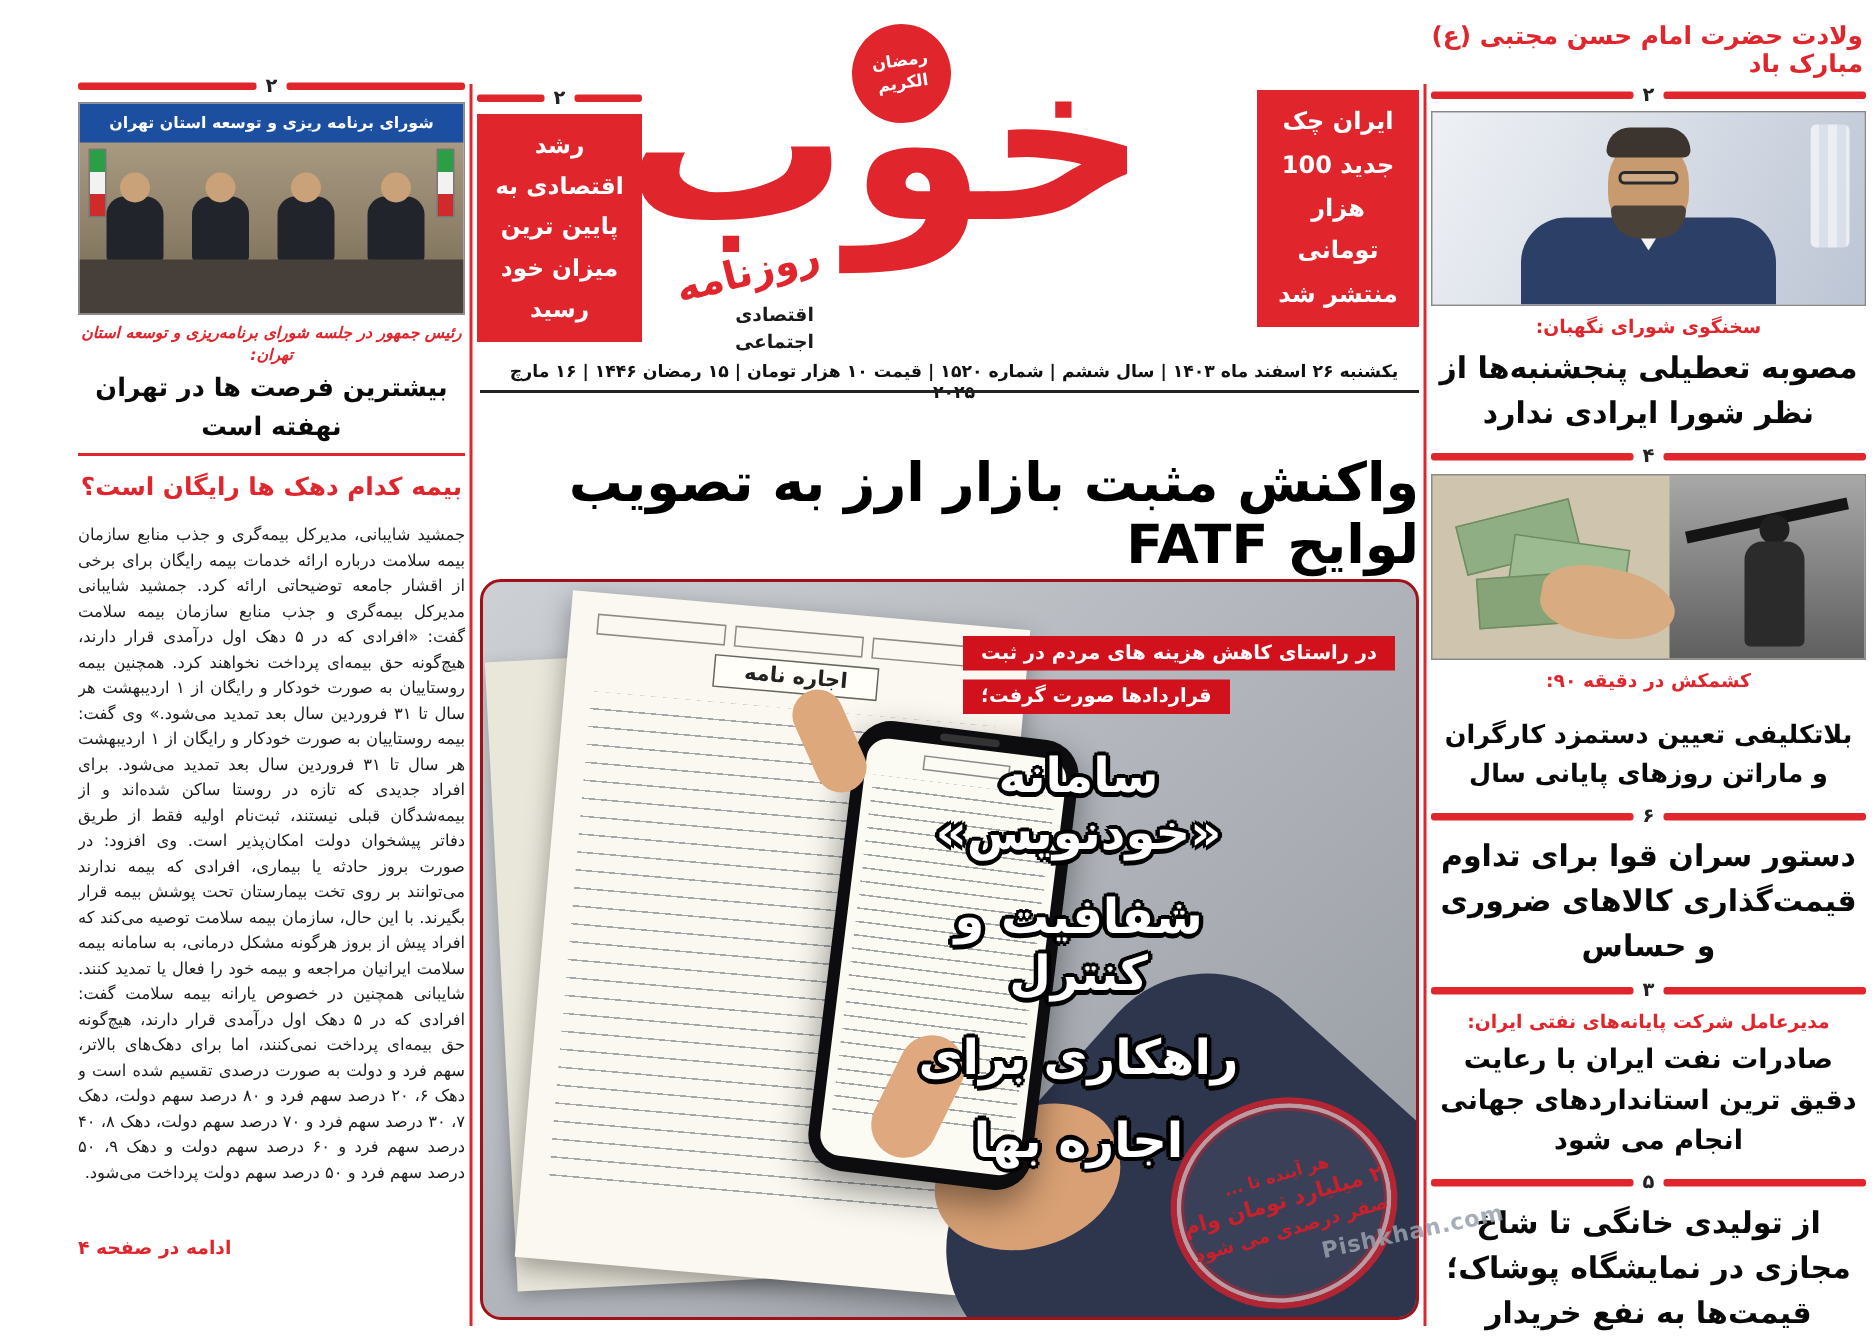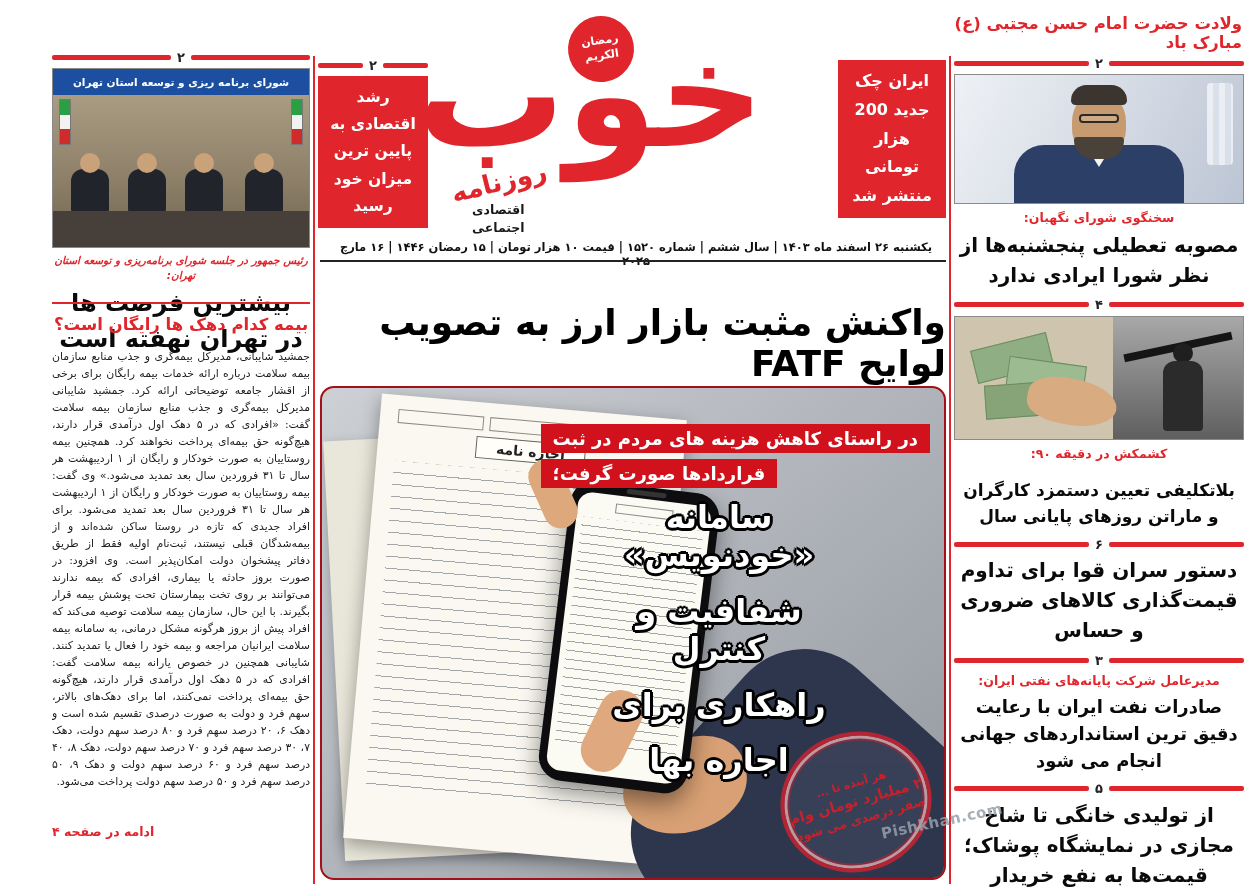--- a/index.html
+++ b/index.html
@@ -11,34 +11,34 @@
   body{ font-family:"DejaVu Sans", sans-serif; background:#e9e9e6; }
   .page{ position:relative; width:1250px; height:892px; background:#ffffff; direction:rtl; overflow:hidden; }
 
   
   .sep{ display:flex; align-items:center; gap:6px; height:14px; margin:2px 0 4px; }
   .sep .bar{ flex:1; height:5px; background:var(--red); border-radius:2px; }
   .sep .num{ font-size:13px; font-weight:bold; color:#222; line-height:1; }
   .kicker-red{ color:var(--red); font-weight:bold; font-size:12.5px; text-align:center; margin-top:5px; line-height:1.4; }
   .kicker-red.small{ font-size:10.5px;font-style:italic; }
   .headline{ font-weight:bold; color:#0a0a0a; text-align:center; line-height:1.5; margin:3px 4px 8px; }
-  .h-20{ font-size:20px; } .h-19{ font-size:24px; } .h-18{ font-size:18px; } .h-17{ font-size:17px;margin-top:16px; }
+  .h-20{ font-size:20px; } .h-19{ font-size:17px; } .h-18{ font-size:18px; } .h-17{ font-size:17px;margin-top:16px; }
   .photo{ position:relative; width:100%; border:1px solid #8a8a8a; overflow:hidden; }
 
   
   .top-banner{ position:absolute; top:14px; right:8px; width:300px; text-align:right; color:var(--red); font-size:16.5px; font-weight:bold; }
 
   
   .vrule{ position:absolute; top:56px; width:2px; height:828px; background:var(--red); }
   .vr-right{ left:949px; }
   .vr-left{ left:313px; }
 
   
   .topleft{ position:absolute; left:52px; top:48px; width:258px; }
-  .photo-meeting{ height:180px; background:linear-gradient(180deg,#b3a58c 0%,#8f8169 60%,#6f6552 100%); }
+  .photo-meeting{ height:142px; background:linear-gradient(180deg,#b3a58c 0%,#8f8169 60%,#6f6552 100%); }
   .m-banner{ position:absolute; top:0; left:0; right:0; height:26px; background:#1c4fa0; color:#fff; font-size:10.5px; font-weight:bold; display:flex; align-items:center; justify-content:center; z-index:2; }
   .m-table{ position:absolute; bottom:0; left:0; right:0; height:36px; background:#47403a; }
   .m-person{ position:absolute; bottom:34px; width:38px; height:44px; background:#22242c; border-radius:12px 12px 4px 4px; }
   .m-person::before{ content:""; position:absolute; top:-16px; left:50%; transform:translateX(-50%); width:20px; height:20px; border-radius:50%; background:#caa27a; }
   .mp1{ left:18px; } .mp2{ left:75px; } .mp3{ left:132px; } .mp4{ left:192px; }
   .m-flag{ position:absolute; top:30px; width:12px; height:46px; border:1px solid #777;
            background:linear-gradient(180deg,#2a9f46 0 33%,#f2f2f2 33% 66%,#d02b2b 66% 100%); }
   .mf1{ left:6px; } .mf2{ right:6px; }
 
   
@@ -50,21 +50,21 @@
   
   .promo-left-wrap{ position:absolute; left:318px; top:56px; width:110px; }
   .promo-box{ height:152px; background:var(--red); color:#fff; font-weight:bold; font-size:15.5px; text-align:center; display:flex; align-items:center; justify-content:center; padding:8px; line-height:1.75; }
   .promo-right{ position:absolute; left:838px; top:60px; width:108px; height:158px; background:var(--red); color:#fff; font-weight:bold; font-size:16px; text-align:center; display:flex; align-items:center; justify-content:center; padding:8px; line-height:1.8; }
 
   
   .masthead{ position:absolute; left:450px; top:12px; width:350px; height:225px; }
   .logo-title{ position:absolute; right:35px; top:2px; font-size:148px; line-height:1.1; color:var(--red); font-weight:bold; z-index:2; }
   .logo-badge{ position:absolute; left:118px; top:4px; width:66px; height:66px; border-radius:50%; background:var(--red); color:#fff; display:flex; align-items:center; justify-content:center; text-align:center; font-size:11px; font-weight:bold; padding:7px; transform:rotate(-8deg); z-index:3; line-height:1.35; }
   .logo-type{ position:absolute; left:0; bottom:40px; transform:rotate(-14deg); color:var(--red); font-size:26px; font-weight:bold; z-index:3; }
-  .logo-tags{ position:absolute; left:22px; bottom:2px; display:flex; flex-direction:column; gap:3px; font-size:12.5px; font-weight:bold; color:#1a1a1a; text-align:center; z-index:3; }
+  .logo-tags{ position:absolute; left:40px; bottom:2px; display:flex; flex-direction:column; gap:3px; font-size:12.5px; font-weight:bold; color:#1a1a1a; text-align:center; z-index:3; }
 
   
   .dateline{ position:absolute; left:330px; top:240px; width:612px; text-align:center; font-size:11.5px; font-weight:bold; color:#111; }
   .dateline-rule{ position:absolute; left:320px; top:260px; width:626px; height:1.5px; background:#222; }
   .lead-kicker-wrap{ position:absolute; left:320px; top:272px; width:626px; text-align:center; }
   .lead-kicker{ display:inline-block; background:var(--red); color:#fff; font-size:14px; font-weight:bold; padding:4px 16px; border-radius:3px; }
   .lead-headline{ position:absolute; left:320px; top:302px; width:626px; text-align:right; font-size:36px; font-weight:bold; color:#000; }
 
   
   .feature{ position:absolute; left:320px; top:386px; width:626px; height:494px; border:2px solid #a31018; border-radius:14px; overflow:hidden;
@@ -78,21 +78,21 @@
   .arm{ position:absolute; left:330px; bottom:-120px; width:360px; height:300px; background:#2e364e; border-radius:80px; transform:rotate(42deg); z-index:2; }
   .phone{ position:absolute; left:232px; top:98px; width:150px; height:302px; background:#0d0d0f; border-radius:24px; transform:rotate(7deg); box-shadow:0 10px 24px rgba(0,0,0,.45); z-index:3; }
   .phone-notch{ position:absolute; top:4px; left:50%; transform:translateX(-50%); width:40px; height:5px; border-radius:3px; background:#333; }
   .phone-screen{ position:absolute; inset:12px 8px 10px; background:#fbfaf3; border-radius:14px; overflow:hidden; padding:8px 6px; }
   .screen-title{ width:58px; height:10px; border:1px solid #888; margin:0 auto 7px; }
   .screen-lines{ height:230px; background:repeating-linear-gradient(180deg, transparent 0 8px, rgba(70,80,90,.5) 8px 9px); }
   .finger{ position:absolute; left:214px; top:70px; width:34px; height:72px; background:#dca87c; border-radius:17px; transform:rotate(-24deg); z-index:4; }
   .thumb{ position:absolute; left:268px; top:300px; width:44px; height:86px; background:#dfa87e; border-radius:22px; transform:rotate(26deg); z-index:4; }
   .hand{ position:absolute; left:300px; top:352px; width:126px; height:92px; background:#d8a074; border-radius:50% 40% 50% 50%; transform:rotate(-16deg); z-index:3; }
   .feature-kicker{ position:absolute; top:36px; right:14px; display:flex; flex-direction:column; align-items:flex-end; gap:6px; z-index:5; }
-  .feature-kicker span{ background:#d1111b; color:#fff; font-size:18px; font-weight:bold; padding:4px 12px; }
+  .feature-kicker span{ background:#d1111b; color:#fff; font-size:13px; font-weight:bold; padding:4px 12px; }
   .feature-title{ position:absolute; top:110px; right:110px; width:230px; text-align:center; z-index:5; }
   .ft-line{ font-size:32px; font-weight:bold; color:#fff; margin-bottom:17px; line-height:1.2;
             text-shadow:2px 2px 0 #000,-2px 2px 0 #000,2px -2px 0 #000,-2px -2px 0 #000,0 3px 0 #000,3px 0 0 #000,-3px 0 0 #000,0 -3px 0 #000; }
   .stamp{ position:absolute; right:12px; bottom:6px; width:152px; height:140px; transform:rotate(-16deg); z-index:6;
           border:4px solid rgba(213,32,42,.85); border-radius:50%; display:flex; flex-direction:column; align-items:center; justify-content:center; gap:3px;
           color:#d5202a; box-shadow:inset 0 0 0 3px rgba(255,255,255,.55), inset 0 0 0 5px rgba(213,32,42,.5); opacity:.93; background:rgba(255,255,255,.06); }
   .st1{ font-size:11px; font-weight:bold; } .st2{ font-size:14.5px; font-weight:bold; } .st3{ font-size:12.5px; font-weight:bold; }
   .watermark{ position:absolute; left:880px; top:812px; transform:rotate(-12deg); font-size:15px; font-weight:bold; color:#97a1ab; direction:ltr; z-index:9; opacity:.85; letter-spacing:.5px; }
 
   
@@ -167,21 +167,21 @@
     <div class="logo-badge">
       <span>رمضان الکریم</span>
     </div>
     <div class="logo-type">روزنامه</div>
     <div class="logo-tags">
       <span>اقتصادی</span>
       <span>اجتماعی</span>
     </div>
   </div>
 
-  <div class="promo-right">ایران چک جدید 200 هزار تومانی منتشر شد</div>
+  <div class="promo-right">ایران چک جدید 100 هزار تومانی منتشر شد</div>
 
   <div class="dateline">یکشنبه ۲۶ اسفند ماه ۱۴۰۳ | سال ششم | شماره ۱۵۲۰ | قیمت ۱۰ هزار تومان | ۱۵ رمضان ۱۴۴۶ | ۱۶ مارچ ۲۰۲۵</div>
   <div class="dateline-rule"></div>
   <h1 class="lead-headline">واکنش مثبت بازار ارز به تصویب لوایح FATF</h1>
 
   <div class="feature">
     <div class="paper2"></div>
     <div class="paper">
       <div class="paper-row">
         <span class="paper-cell"></span>

